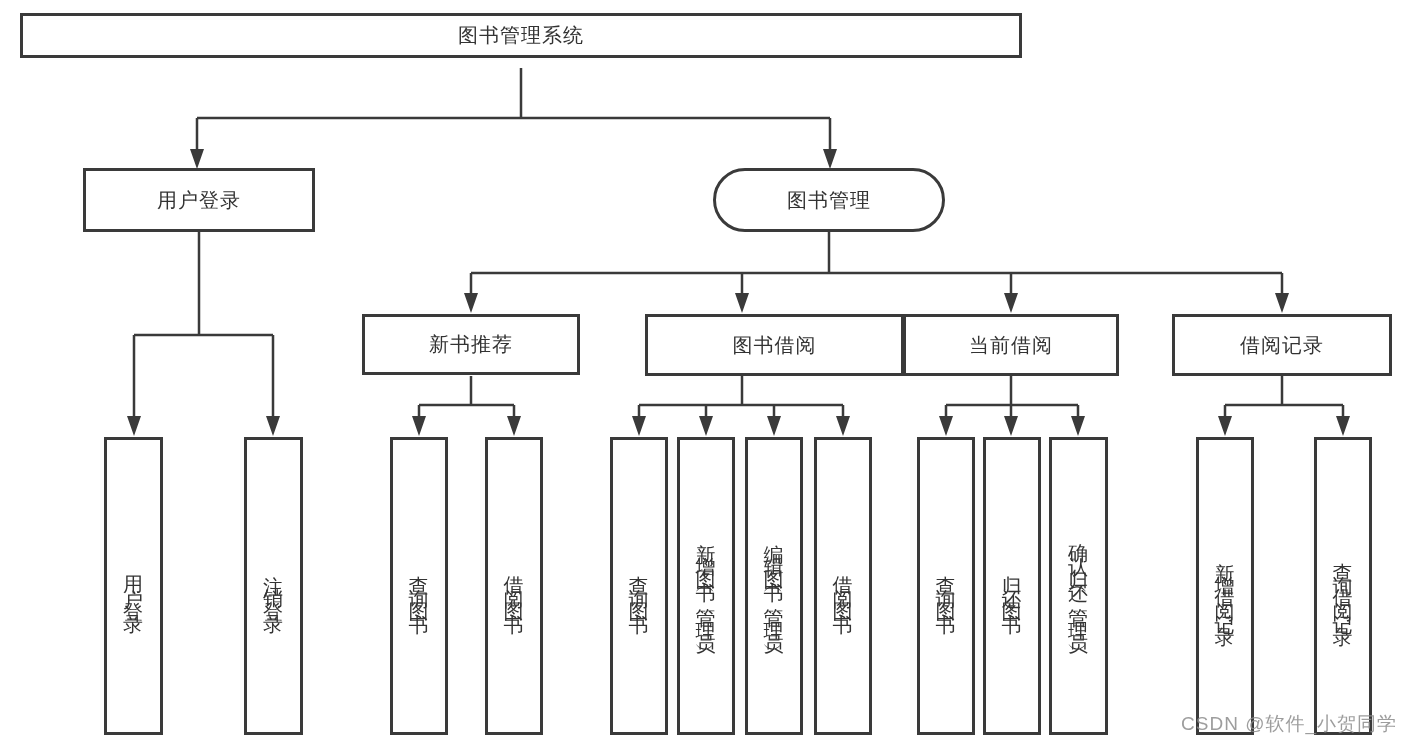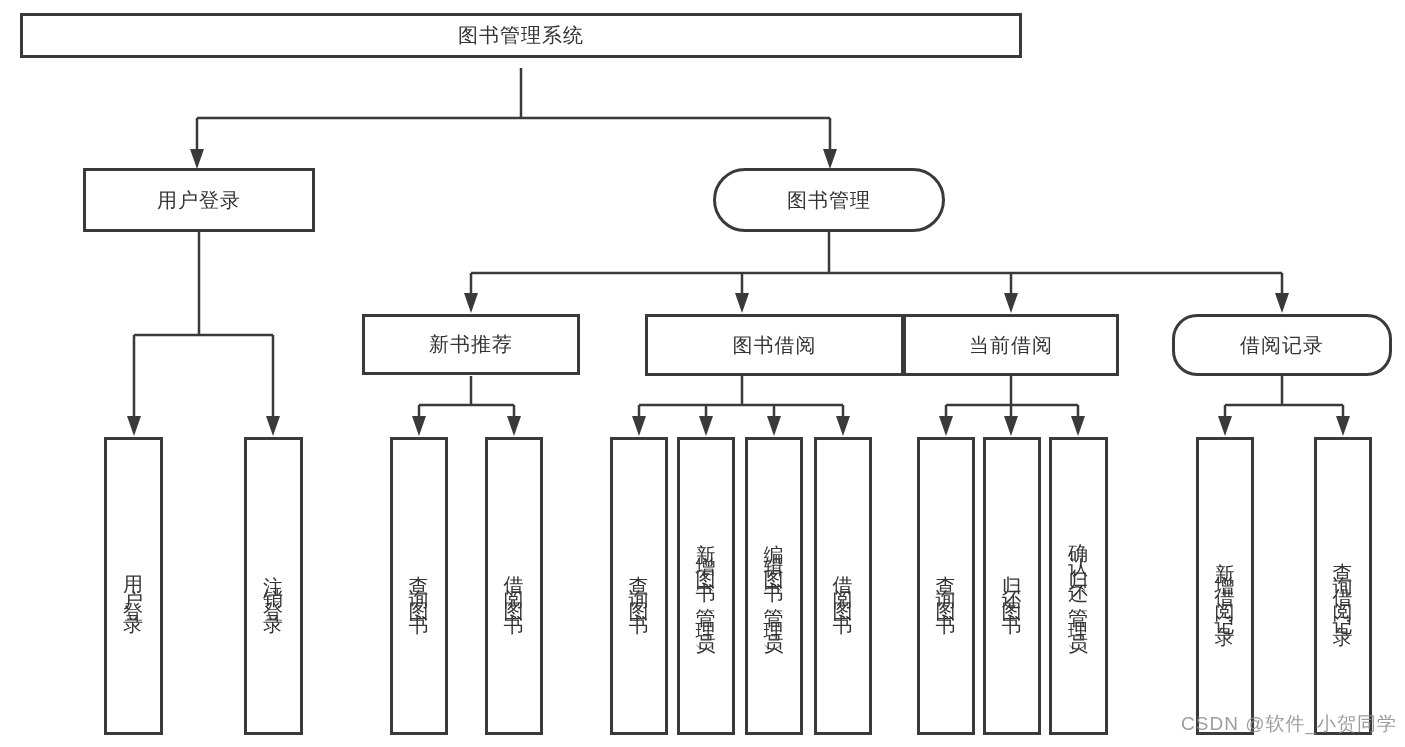--- a/index.html
+++ b/index.html
@@ -97,21 +97,21 @@
 
   <div class="box" style="left:362px; top:314px; width:218px; height:61px;">
     <span class="lbl">新书推荐</span>
   </div>
   <div class="box" style="left:634px; top:314px; width:259px; height:62px;margin-left:11px;">
     <span class="lbl">图书借阅</span>
   </div>
   <div class="box" style="left:903px; top:314px; width:216px; height:62px;">
     <span class="lbl">当前借阅</span>
   </div>
-  <div class="box" style="left:1172px; top:314px; width:220px; height:62px;border-radius:25px;">
+  <div class="box" style="left:1172px; top:314px; width:220px; height:62px;">
     <span class="lbl">借阅记录</span>
   </div>
 
   <div class="box vbox" style="left:104px; top:437px; width:59px; height:298px;">
     <span class="lbl">用户登录</span>
   </div>
   <div class="box vbox" style="left:244px; top:437px; width:59px; height:298px;">
     <span class="lbl">注销登录</span>
   </div>
 

